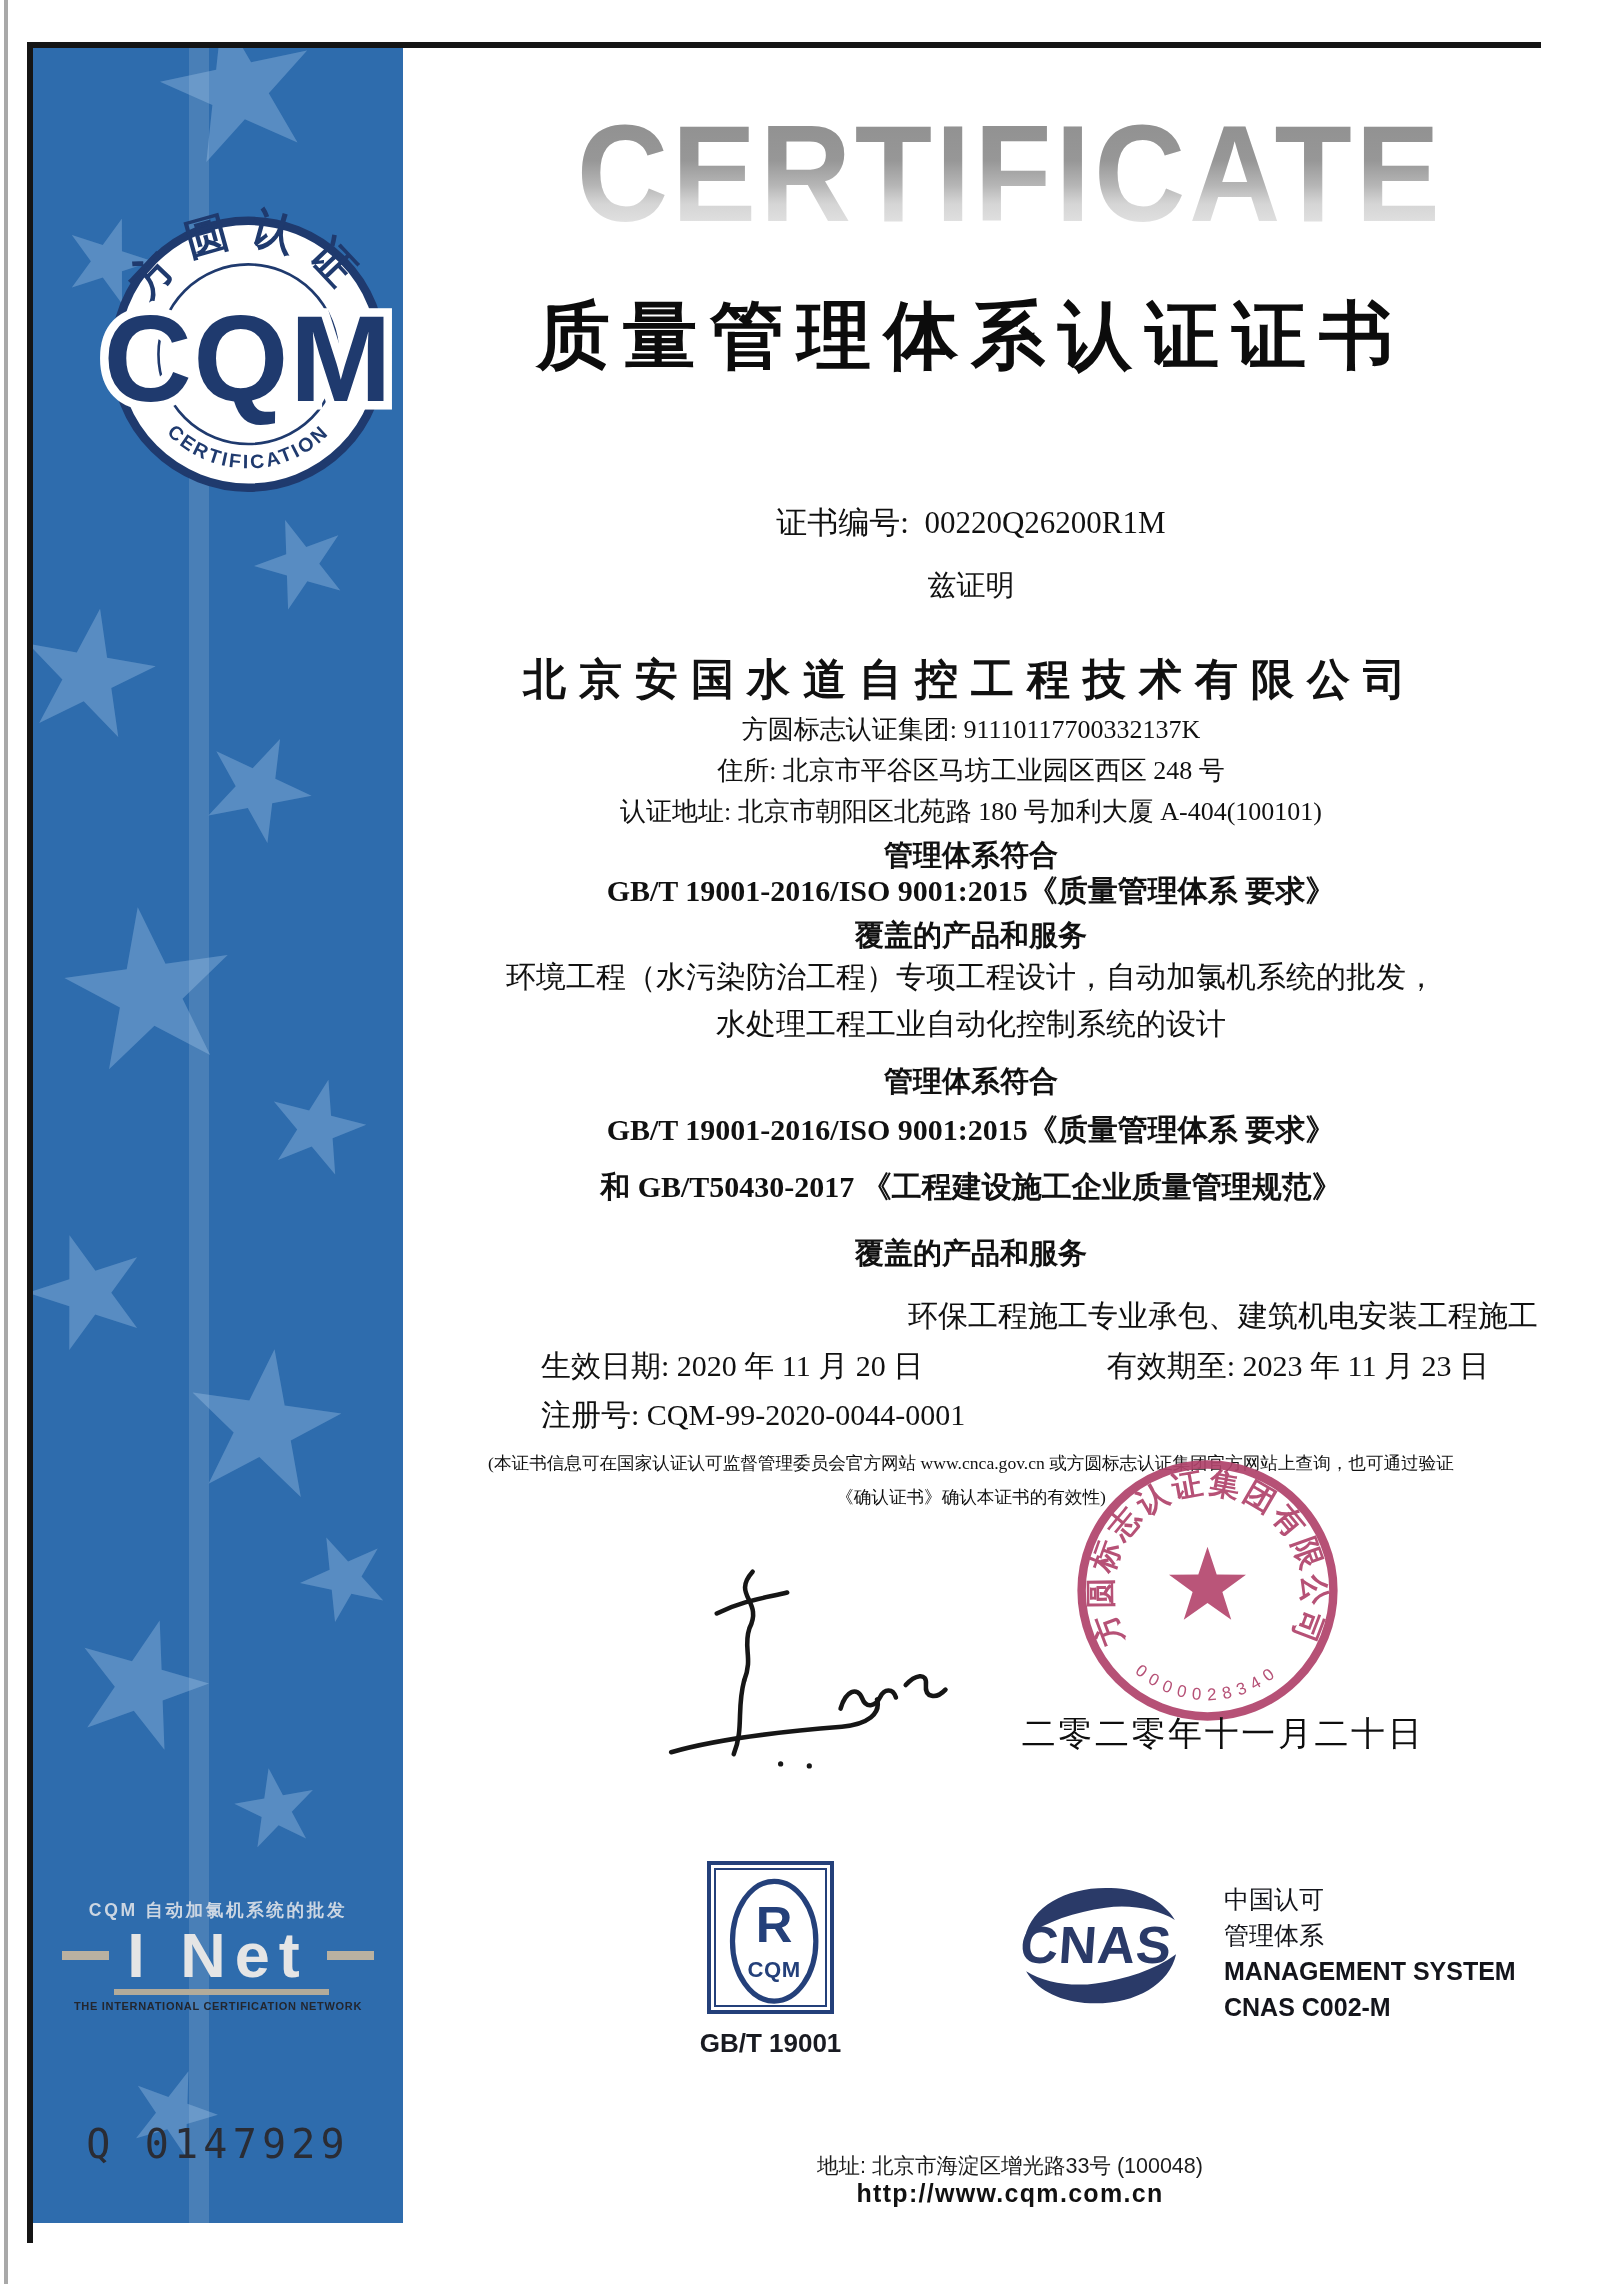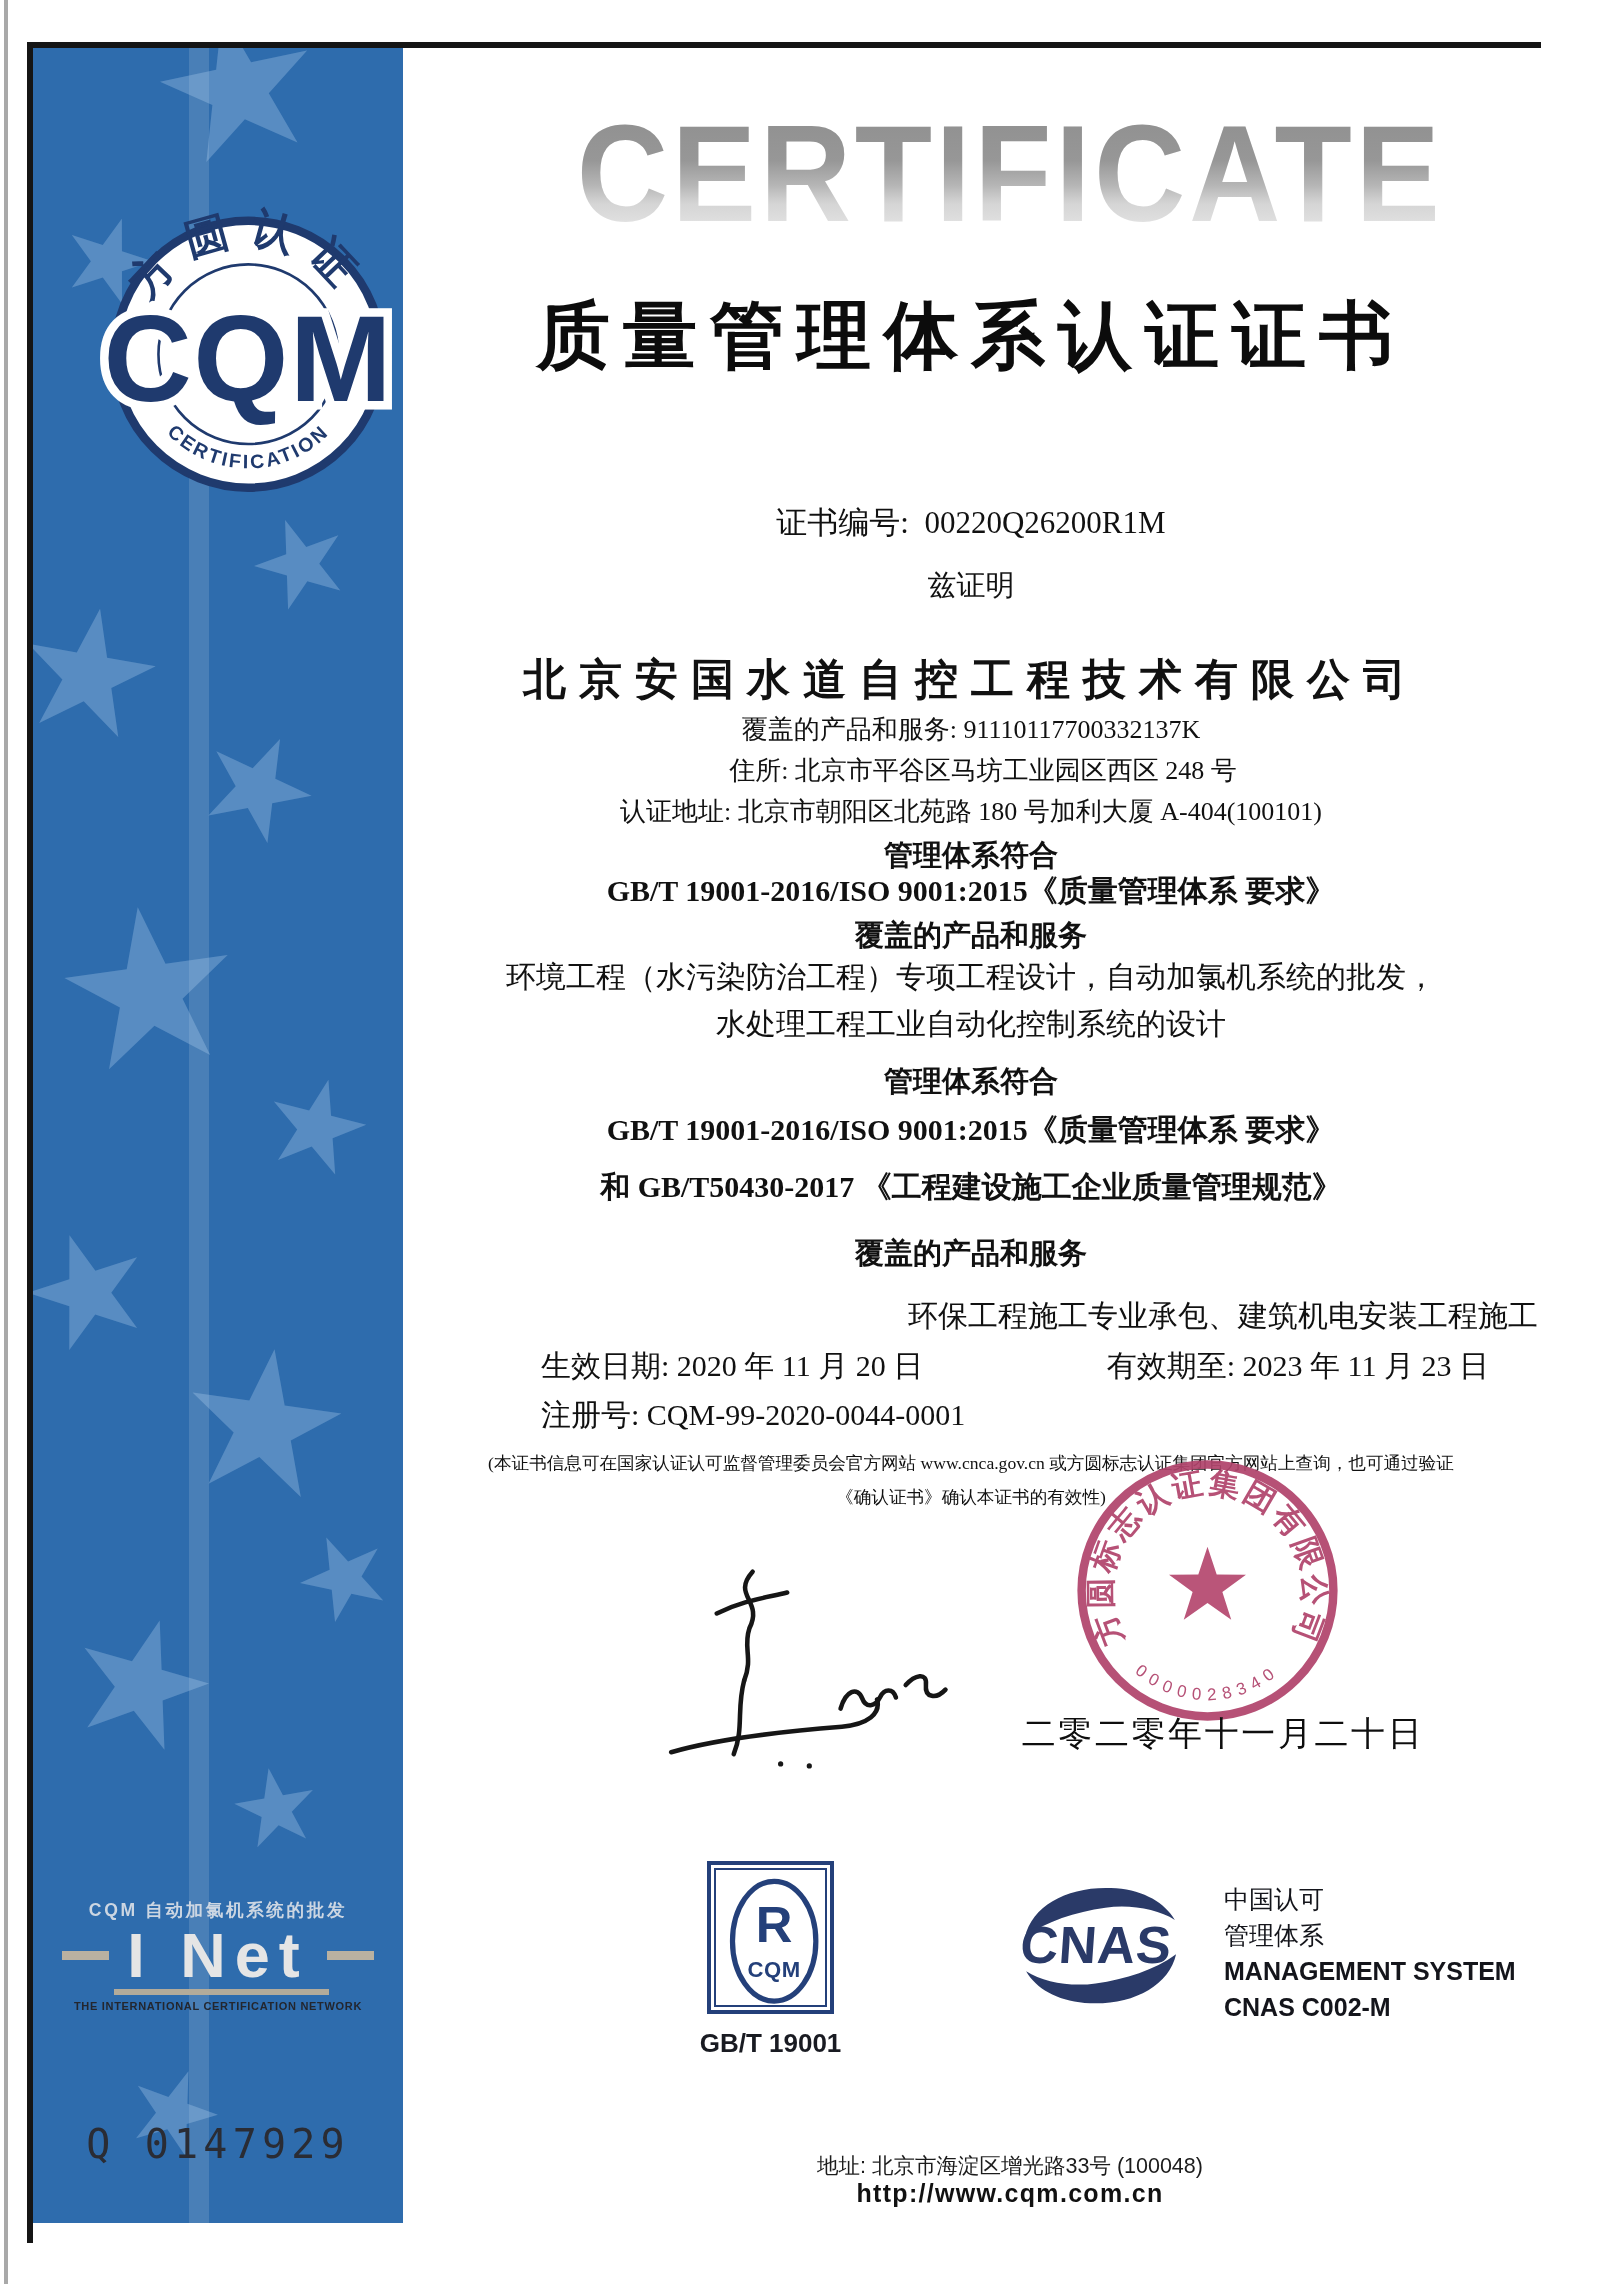--- a/index.html
+++ b/index.html
@@ -137,22 +137,22 @@
 
     <div class="c doc-title">质量管理体系认证证书</div>
 
     <div class="c t47" style="top:454px;">
       <span>证书编号:</span>&nbsp;
       <span>00220Q26200R1M</span>
     </div>
 
     <div class="c t44" style="top:518px;">兹证明</div>
     <div class="c company">北京安国水道自控工程技术有限公司</div>
-    <div class="c t40" style="top:664px;">覆盖的产品和服务: 91110117700332137K</div>
-    <div class="c t40" style="top:705px;padding-left:12px;">住所: 北京市平谷区马坊工业园区西区 248 号</div>
+    <div class="c t40" style="top:664px;">方圆标志认证集团: 91110117700332137K</div>
+    <div class="c t40" style="top:705px;">住所: 北京市平谷区马坊工业园区西区 248 号</div>
     <div class="c t40" style="top:746px;">认证地址: 北京市朝阳区北苑路 180 号加利大厦 A-404(100101)</div>
 
     <div class="c t44 bold" style="top:788px;">管理体系符合</div>
     <div class="c t46 bold" style="top:823px;">GB/T 19001-2016/ISO 9001:2015《质量管理体系 要求》</div>
     <div class="c t44 bold" style="top:868px;">覆盖的产品和服务</div>
     <div class="c t46" style="top:909px;">环境工程（水污染防治工程）专项工程设计，自动加氯机系统的批发，</div>
     <div class="c t46" style="top:956px;">水处理工程工业自动化控制系统的设计</div>
 
     <div class="c t44 bold" style="top:1014px;">管理体系符合</div>
     <div class="c t46 bold" style="top:1062px;">GB/T 19001-2016/ISO 9001:2015《质量管理体系 要求》</div>

